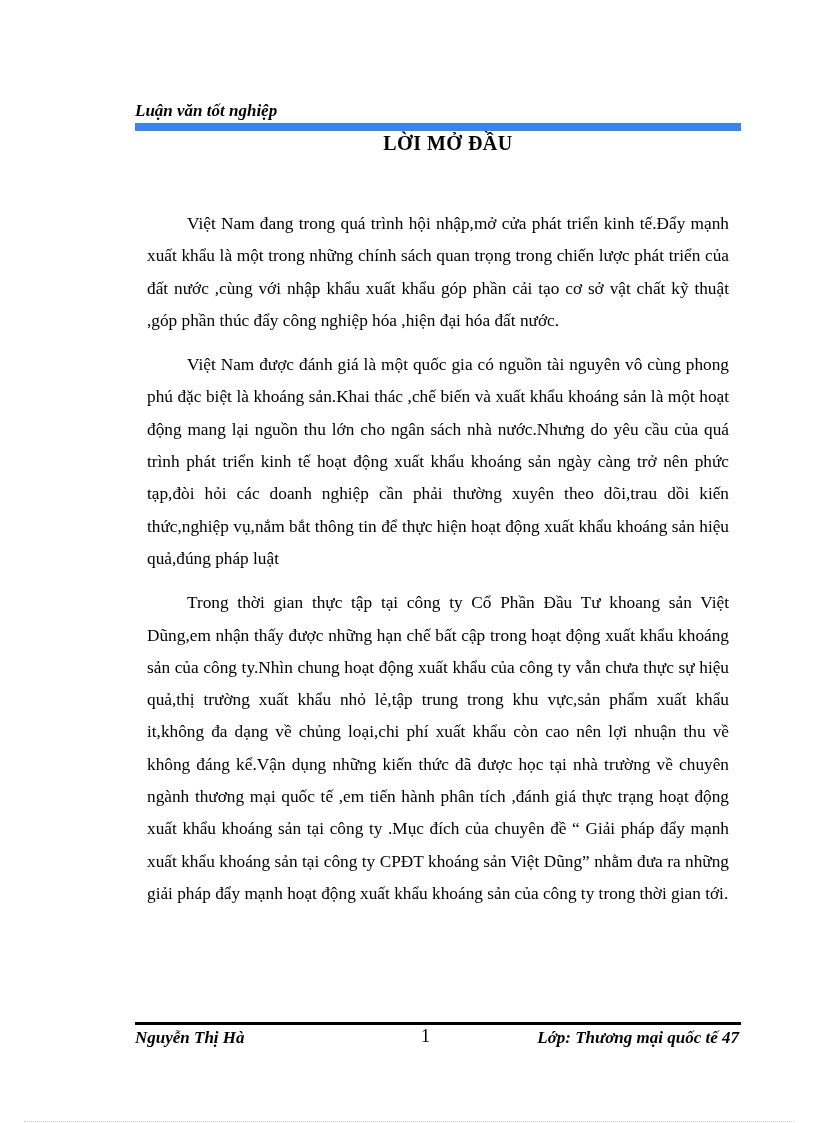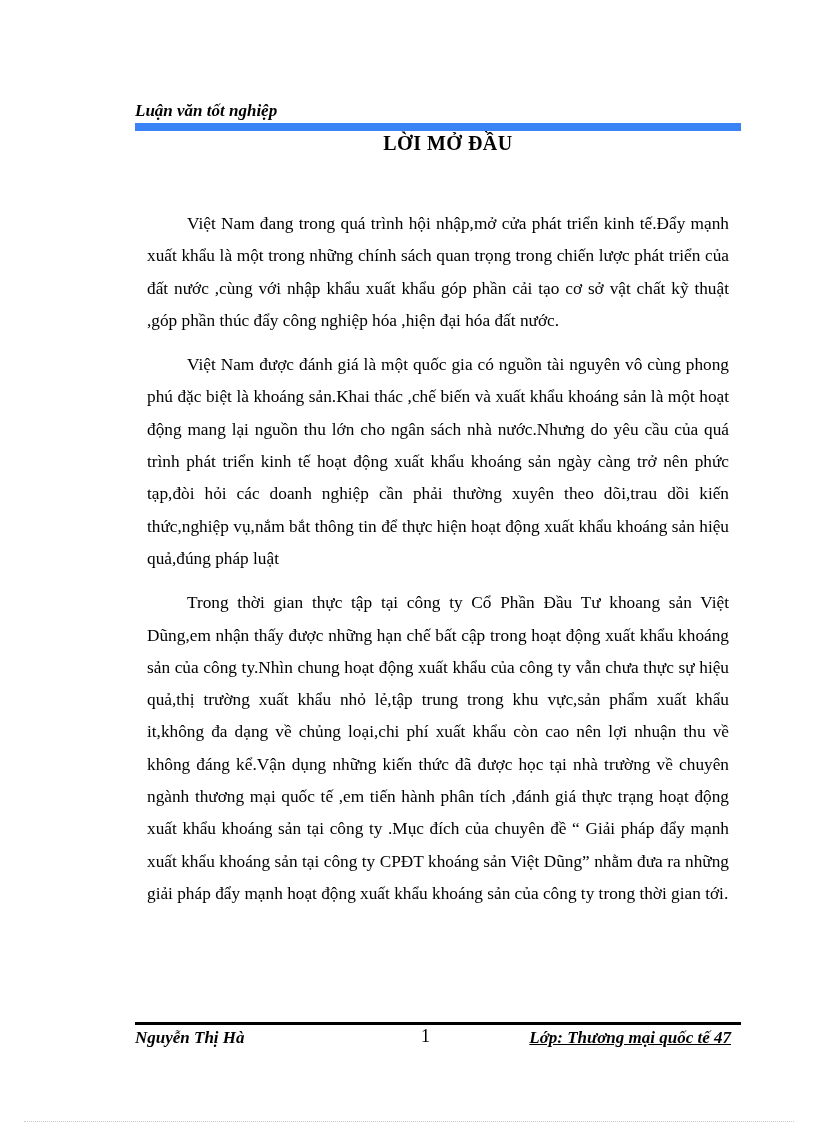--- a/index.html
+++ b/index.html
@@ -75,27 +75,26 @@
     }
     .footer-page {
       position: absolute;
       left: 286px;
       top: 1px;
       font-size: 18px;
       white-space: nowrap;
     }
     .footer-class {
       position: absolute;
-      right: 10px;
+      right: 2px;
       top: 3px;
       font-size: 17px;
       font-weight: bold;
       font-style: italic;
       white-space: nowrap;
-      text-decoration: underline;
     }
     .page-edge {
       position: absolute;
       left: 24px;
       width: 770px;
       top: 1121px;
       border-top: 1px dotted #c9c9c9;
     }
   </style>
 </head>

